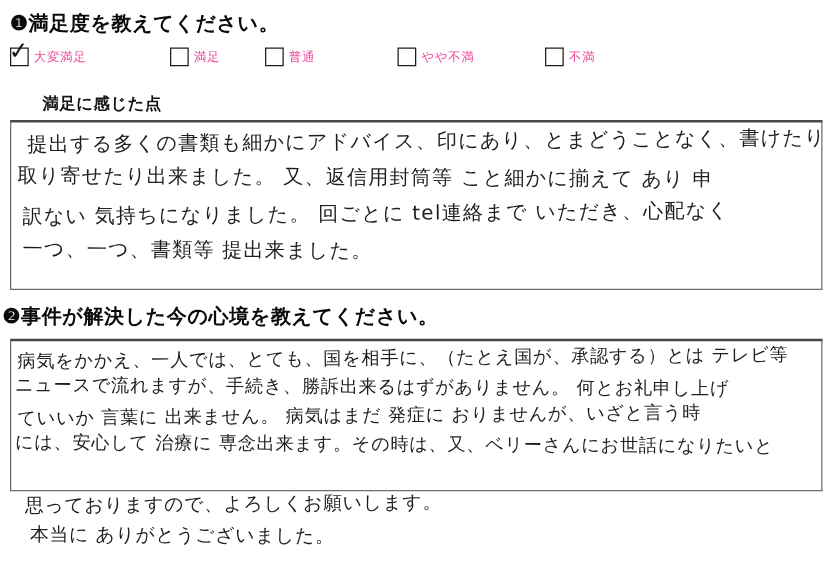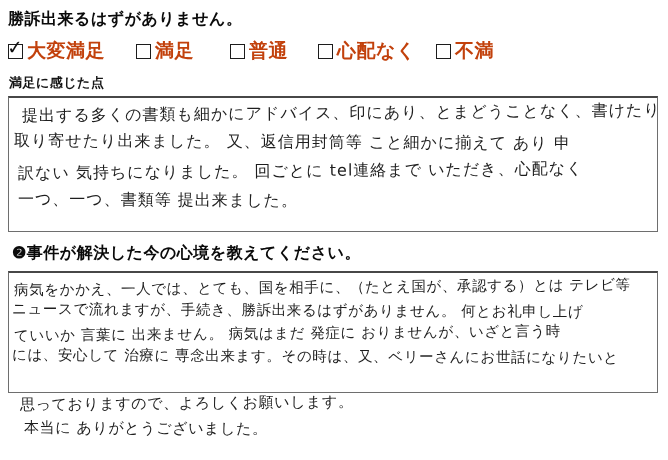--- a/index.html
+++ b/index.html
@@ -20,74 +20,74 @@
   }
   .cb{
     width:13px;height:13px;border:1.6px solid #1c1c1c;background:#fff;
     display:inline-block;position:relative;flex:0 0 auto;
   }
   .mark{
     position:absolute;left:-2px;top:-7px;font-size:19px;font-weight:700;
     color:#101010;font-family:"DejaVu Sans",sans-serif;line-height:1;
     transform:rotate(-4deg);
   }
-  .opt-label{font-size:19px;font-weight:700;letter-spacing:0.5px;color:#c2410c;}
-  .box-label{font-size:13px;font-weight:600;color:#151515;letter-spacing:0.5px;}
+  .opt-label{font-size:10px;font-weight:400;letter-spacing:0.5px;color:#ec4899;}
+  .box-label{font-size:13px;font-weight:600;color:#151515;letter-spacing:0.5px;margin-left:25px;}
   .answer-box{
     position:absolute;left:8px;width:650px;background:transparent;
     border:1.5px solid #6e6e6e;border-top:2.5px solid #474747;
     box-sizing:border-box;
   }
   .hand{
     position:absolute;font-family:"DejaVu Sans",sans-serif;
     color:#1e1e1e;white-space:nowrap;line-height:1.15;
   }
   .hand-a{font-size:16px;letter-spacing:1px;}
   .hand-b{font-size:14.5px;letter-spacing:0.6px;}
   .r1{transform:rotate(-0.5deg);}
   .r2{transform:rotate(0.3deg);}
 </style>
 </head>
 <body>
 
-<div class="abs q-heading" style="left:8px;top:9px">勝訴出来るはずがありません。</div>
+<div class="abs q-heading" style="left:8px;top:9px">❶満足度を教えてください。</div>
 
 <div class="opt" style="left:8px">
   <span class="cb">
     <span class="mark">✓</span>
   </span>
   <span class="opt-label">大変満足</span>
 </div>
 <div class="opt" style="left:136px">
   <span class="cb"></span>
   <span class="opt-label">満足</span>
 </div>
-<div class="opt" style="left:230px">
+<div class="opt" style="left:212px">
   <span class="cb"></span>
   <span class="opt-label">普通</span>
 </div>
 <div class="opt" style="left:318px">
   <span class="cb"></span>
-  <span class="opt-label">心配なく</span>
+  <span class="opt-label">やや不満</span>
 </div>
 <div class="opt" style="left:436px">
   <span class="cb"></span>
   <span class="opt-label">不満</span>
 </div>
 
 <div class="abs box-label" style="left:9px;top:74px">満足に感じた点</div>
 
 <div class="answer-box" style="top:96px;height:136px"></div>
 
 <div class="hand hand-a r1" style="left:22px;top:104px">提出する多くの書類も細かにアドバイス、印にあり、とまどうことなく、書けたり</div>
 <div class="hand hand-a r2" style="left:14px;top:133px">取り寄せたり出来ました。 又、返信用封筒等 こと細かに揃えて あり 申</div>
 <div class="hand hand-a r1" style="left:18px;top:162px">訳ない 気持ちになりました。 回ごとに tel連絡まで いただき、心配なく</div>
 <div class="hand hand-a r2" style="left:18px;top:191px">一つ、一つ、書類等 提出来ました。</div>
 
-<div class="abs q-heading" style="left:12px;top:243px">❷事件が解決した今の心境を教えてください。</div>
+<div class="abs q-heading" style="left:2px;top:243px">❷事件が解決した今の心境を教えてください。</div>
 
 <div class="answer-box" style="top:271px;height:122px"></div>
 
 <div class="hand hand-b r1" style="left:14px;top:279px">病気をかかえ、一人では、とても、国を相手に、（たとえ国が、承認する）とは テレビ等</div>
 <div class="hand hand-b r2" style="left:12px;top:302px">ニュースで流れますが、手続き、勝訴出来るはずがありません。 何とお礼申し上げ</div>
 <div class="hand hand-b r1" style="left:14px;top:325px">ていいか 言葉に 出来ません。 病気はまだ 発症に おりませんが、いざと言う時</div>
 <div class="hand hand-b r2" style="left:12px;top:348px">には、安心して 治療に 専念出来ます。その時は、又、ベリーさんにお世話になりたいと</div>
 
 <div class="hand hand-b r1" style="left:20px;top:395px;font-size:15px">思っておりますので、よろしくお願いします。</div>
 <div class="hand hand-b r2" style="left:24px;top:420px;font-size:15px">本当に ありがとうございました。</div>

